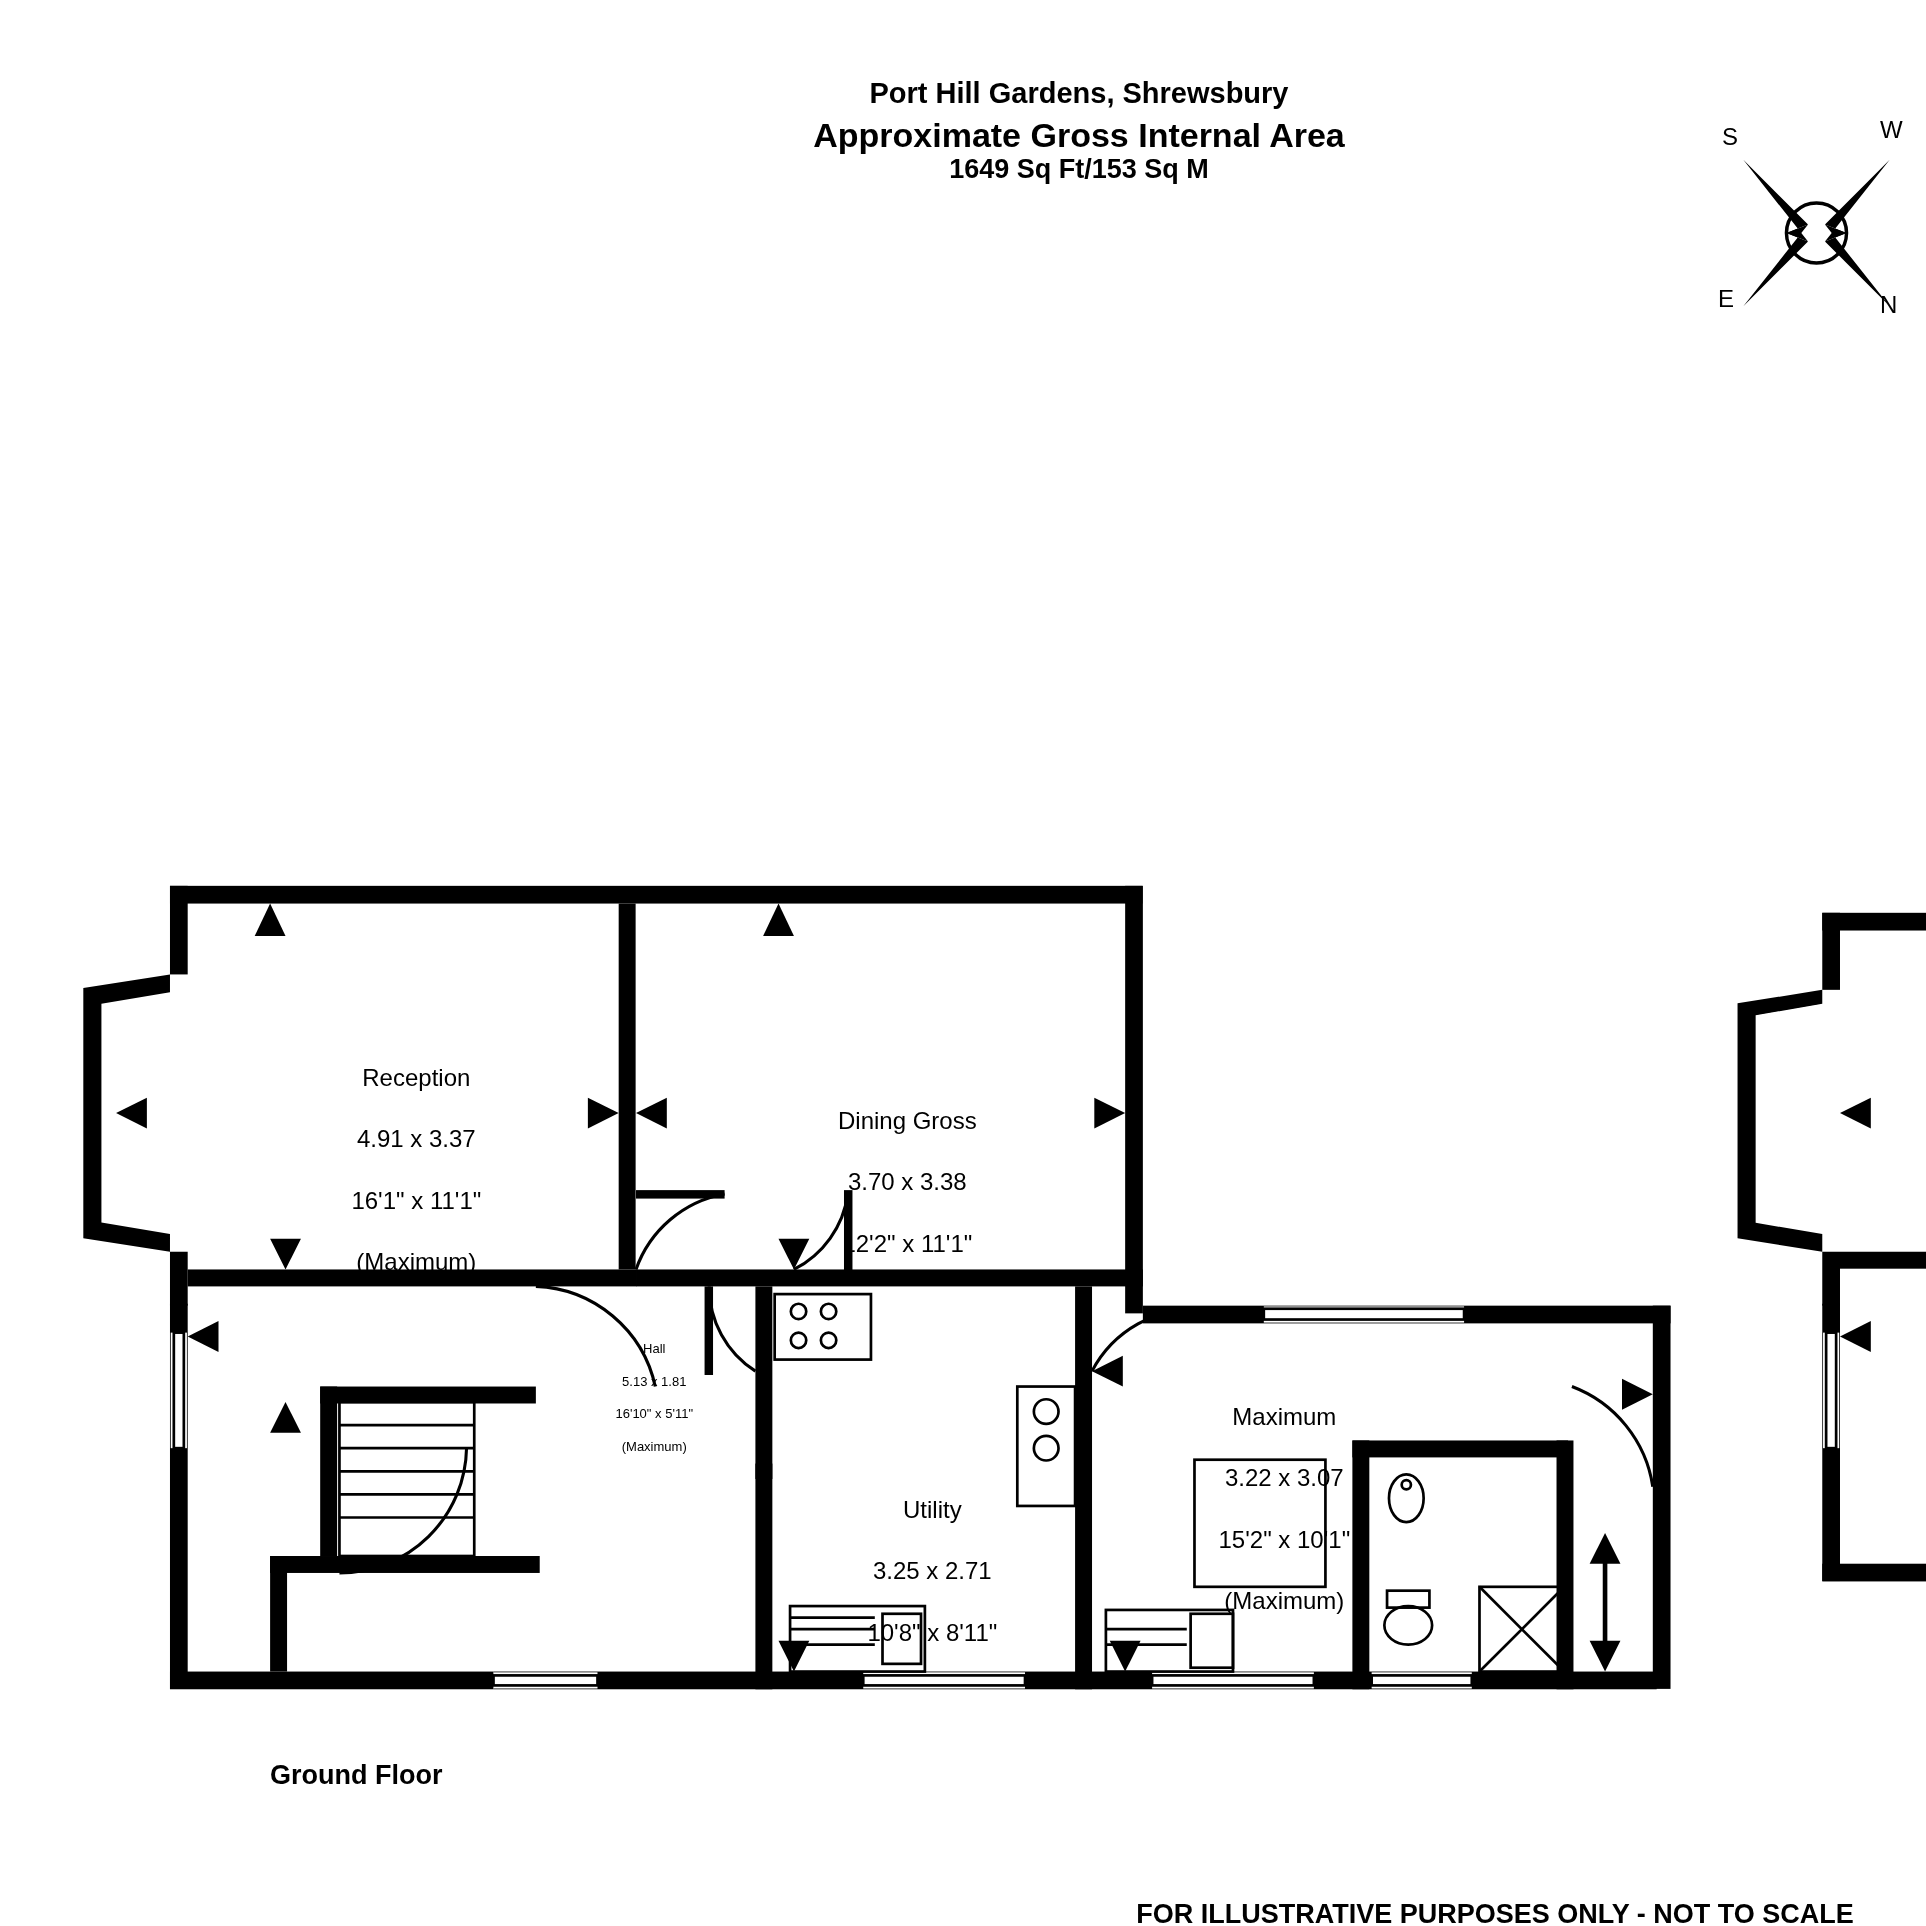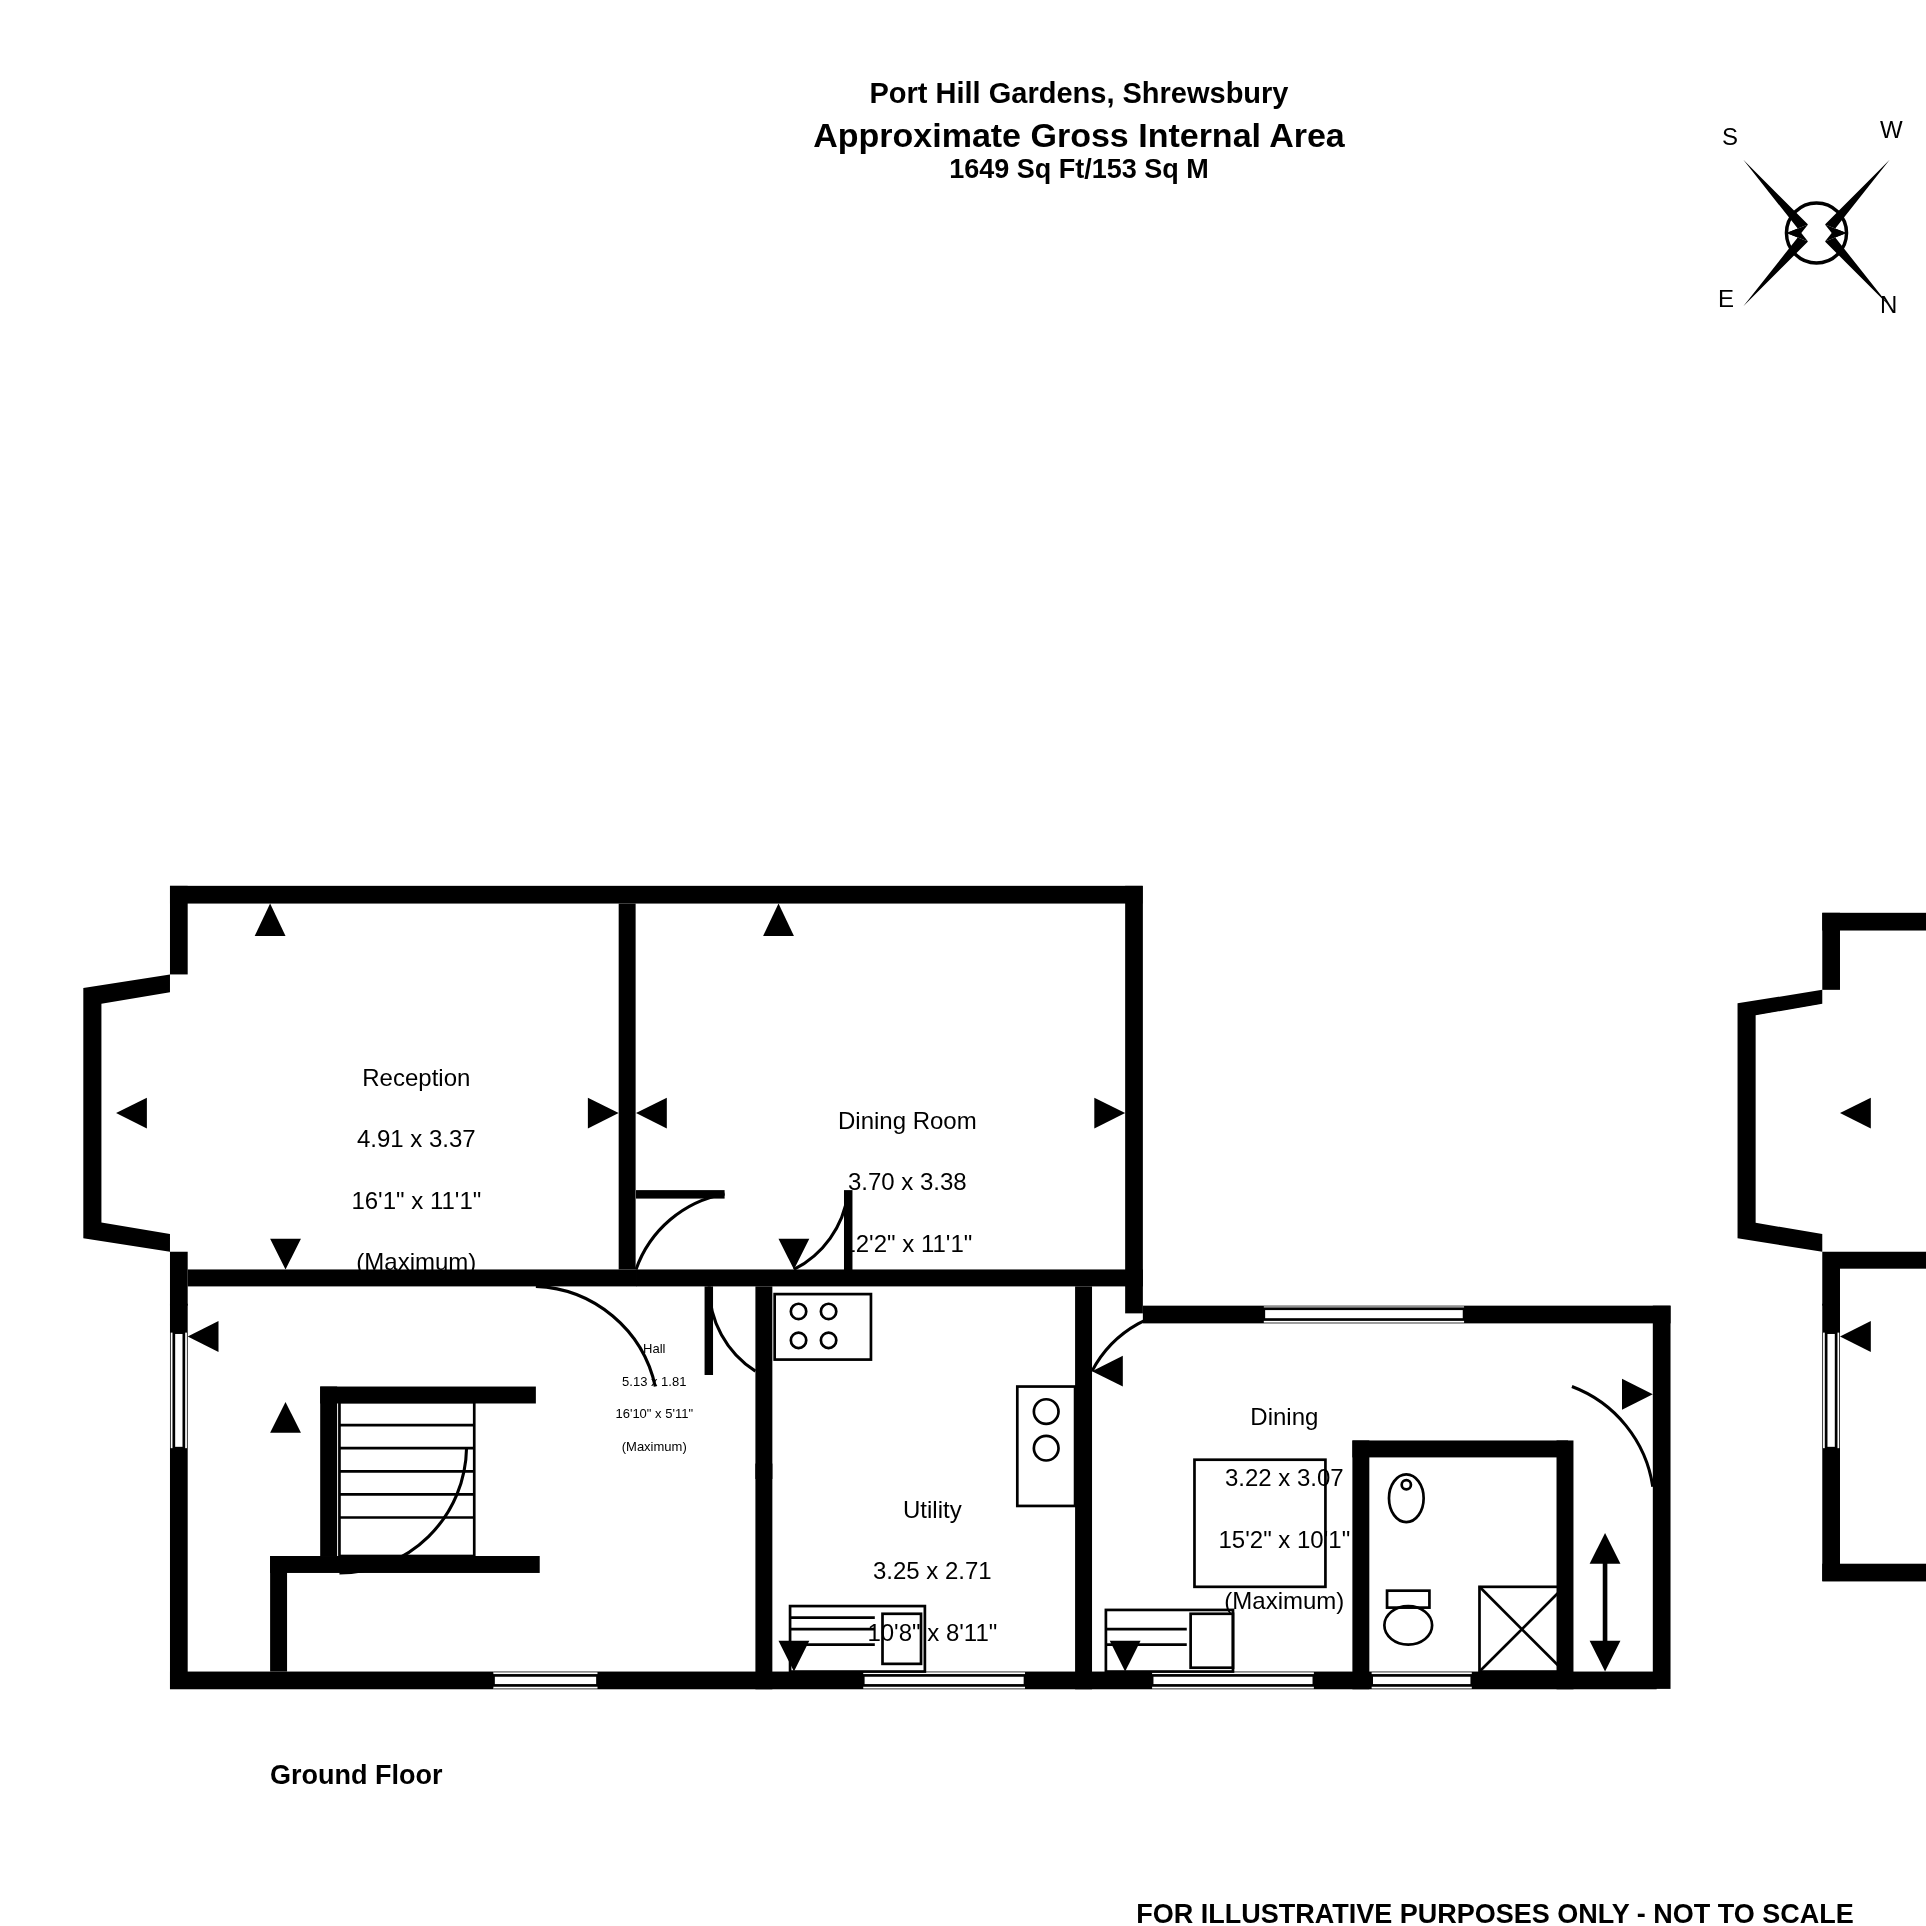--- a/index.html
+++ b/index.html
@@ -310,40 +310,40 @@
   </svg>
 
   <div class="room-label" style="left:403px; top:1032px;">
     <span>Reception</span><br>
     <span>4.91 x 3.37</span><br>
     <span>16'1" x 11'1"</span><br>
     <span>(Maximum)</span>
   </div>
 
   <div class="room-label" style="left:894px; top:1075px;">
-    <span>Dining Room</span><br>
+    <span>Dining Gross</span><br>
     <span>3.70 x 3.38</span><br>
     <span>12'2" x 11'1"</span>
   </div>
 
   <div class="small-label" style="left:647px; top:1325px;">
     <span>Hall</span><br>
     <span>5.13 x 1.81</span><br>
     <span>16'10" x 5'11"</span><br>
     <span>(Maximum)</span>
   </div>
 
   <div class="room-label" style="left:919px; top:1464px;">
     <span>Utility</span><br>
     <span>3.25 x 2.71</span><br>
     <span>10'8" x 8'11"</span>
   </div>
 
   <div class="room-label" style="left:1271px; top:1371px;">
-    <span>Dining</span><br>
+    <span>Maximum</span><br>
     <span>3.22 x 3.07</span><br>
     <span>15'2" x 10'1"</span><br>
     <span>(Maximum)</span>
   </div>
 
 
   <div class="floor-title" style="left:270px; top:1760px;">Ground Floor</div>
 
   <svg class="overlay" viewBox="0 0 7719 5455" width="2974" height="2101">
     <g fill="#000">

